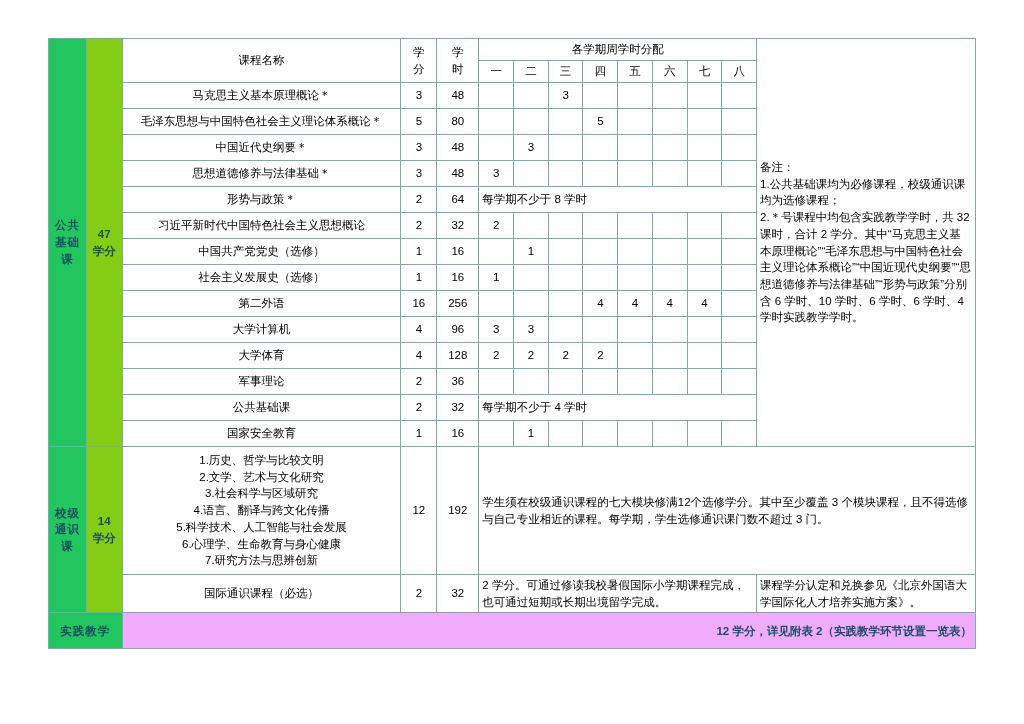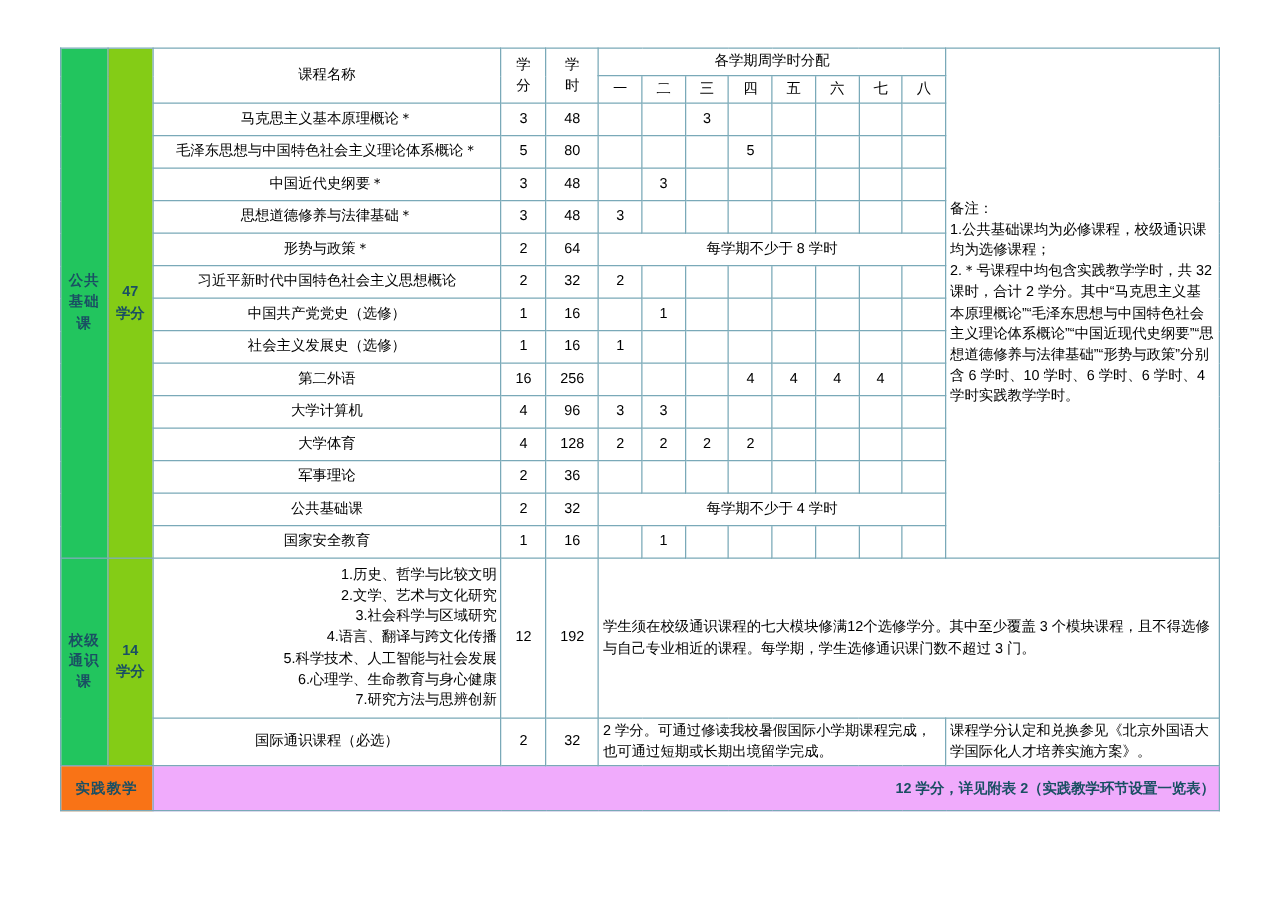--- a/index.html
+++ b/index.html
@@ -79,37 +79,36 @@
   }
   .head-center {
     text-align: center;
     vertical-align: middle;
   }
   .head-two-line {
     text-align: center;
     line-height: 1.25;
   }
   .span-note {
-    text-align: center;
   }
   .module-list {
-    text-align: right;
+    text-align: center;
     padding: 5px 8px;
     line-height: 1.72;
     font-size: 11.5px;
   }
   .desc {
     text-align: left;
     padding: 6px 8px;
     line-height: 1.75;
     font-size: 11.5px;
     vertical-align: middle;
   }
   .practice-label {
-    background: #f97316;
+    background: #22c55e;
     color: #1a4f63;
     font-weight: bold;
     text-align: center;
     font-size: 13px;
     letter-spacing: 1px;
   }
   .practice-text {
     background: #f0abfc;
     color: #1a4f63;
     font-weight: bold;

